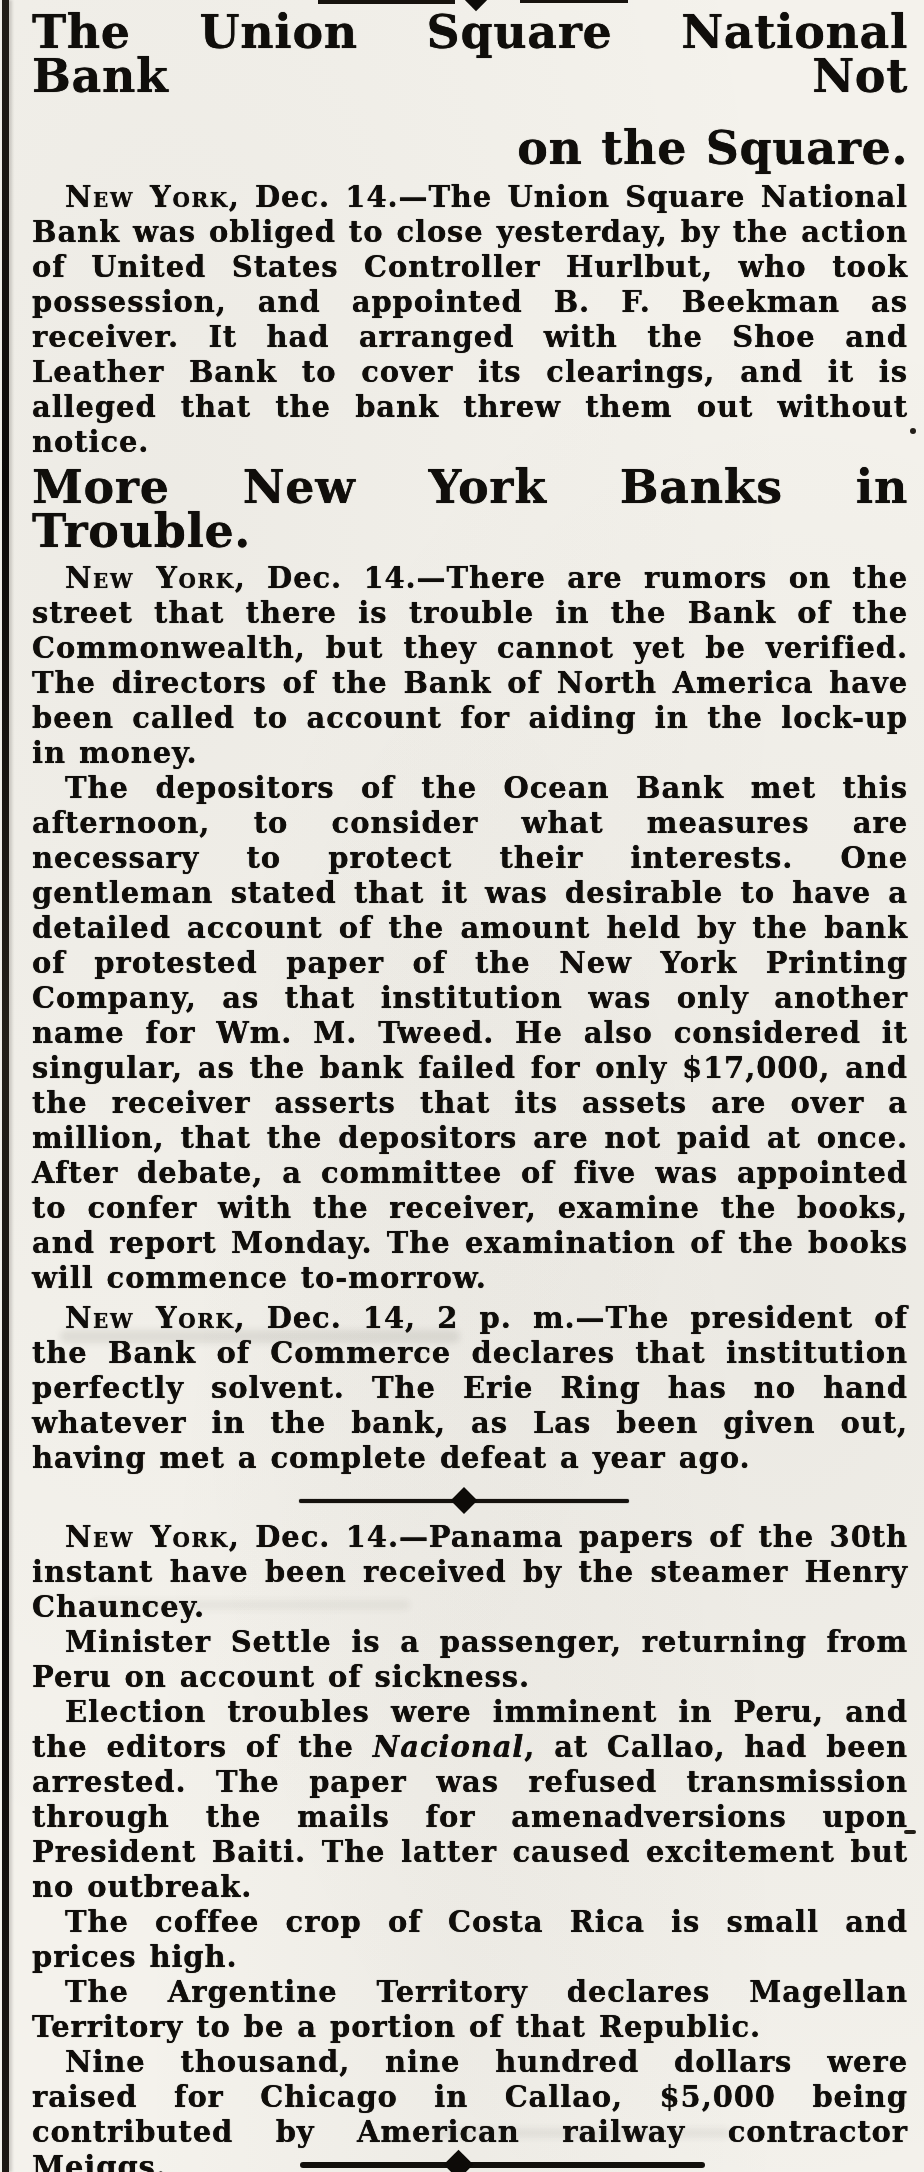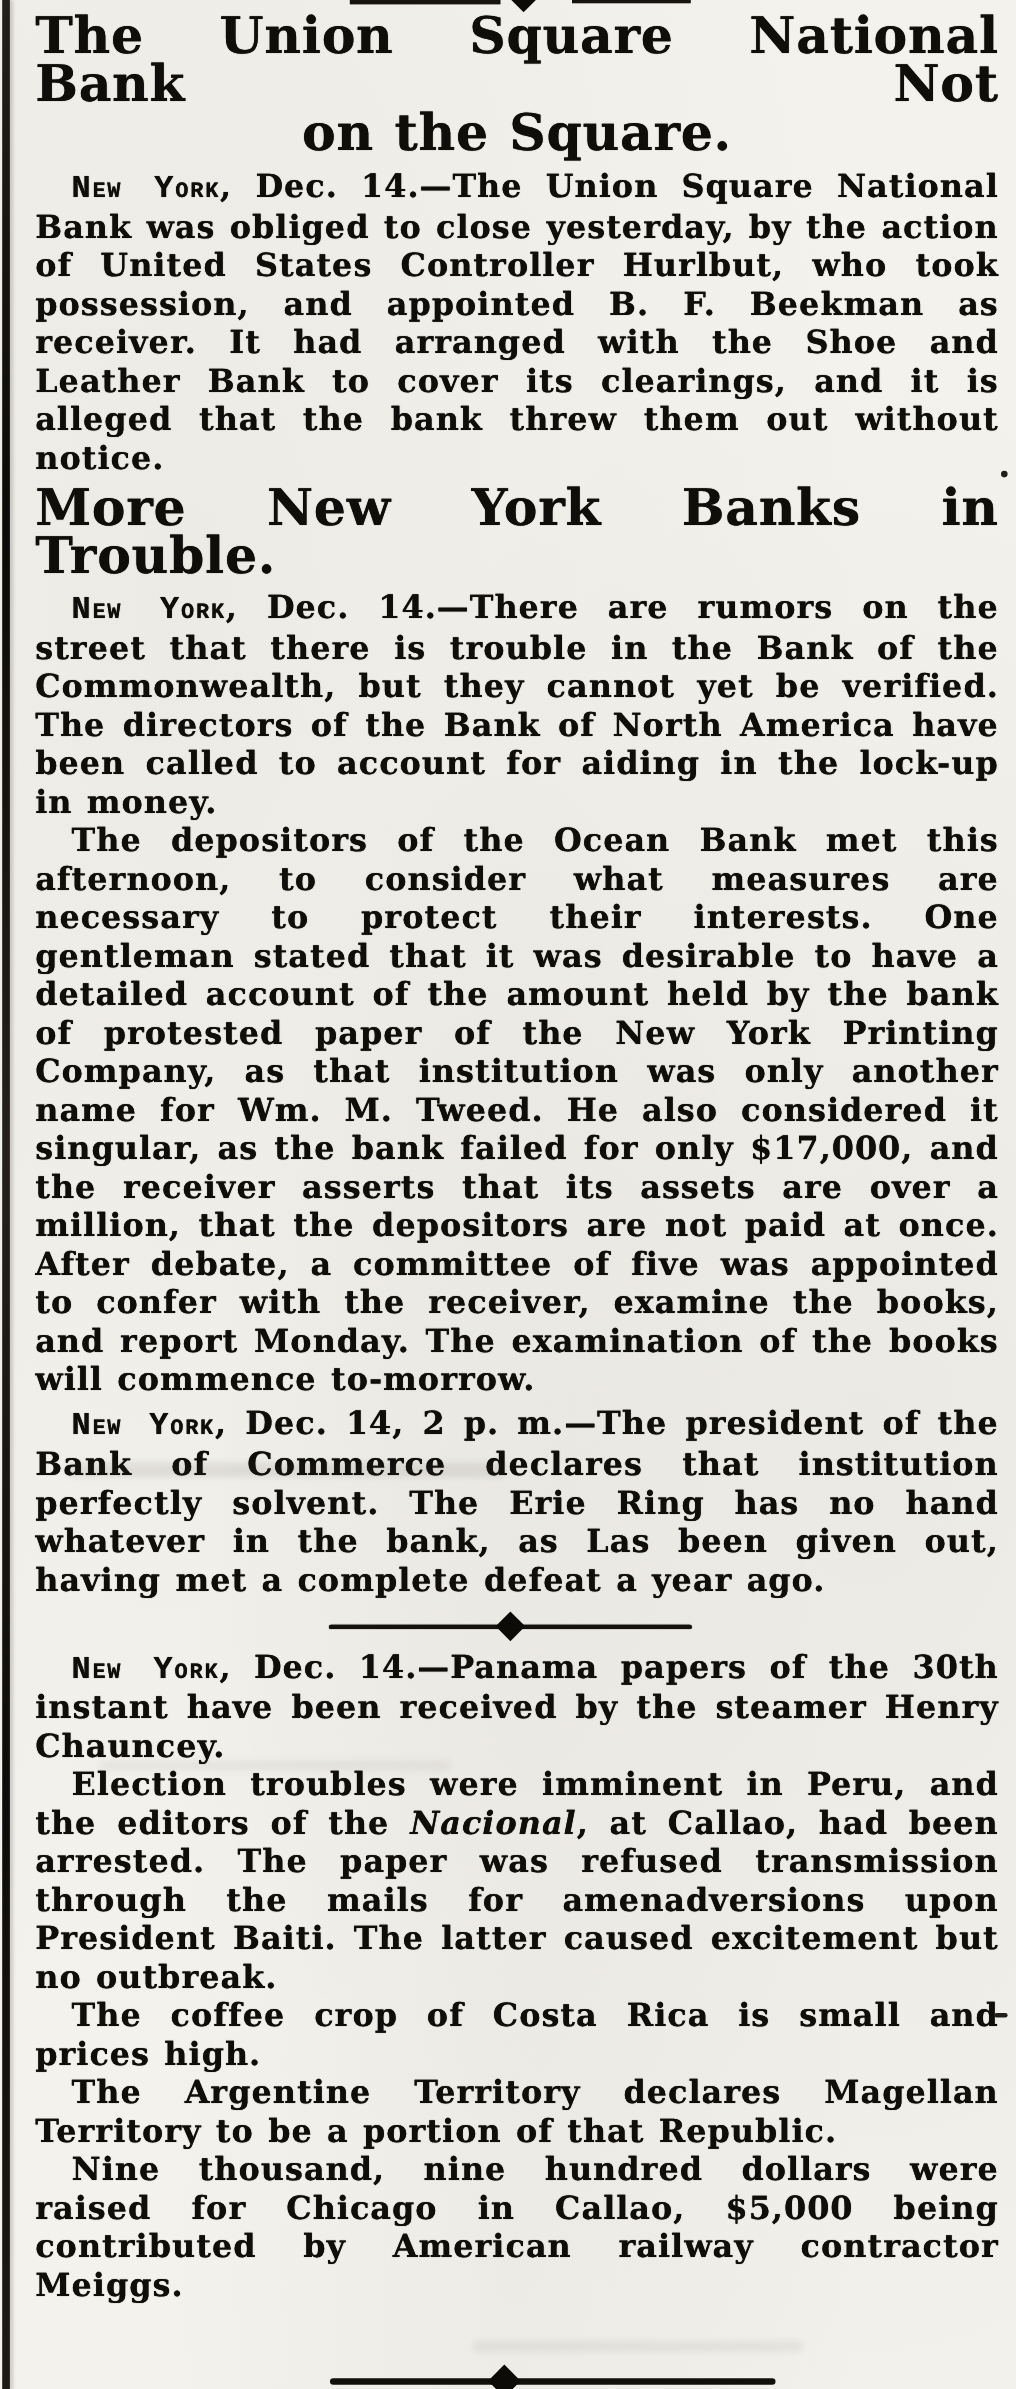--- a/index.html
+++ b/index.html
@@ -26,25 +26,25 @@
     position:absolute;left:32px;right:16px;top:2px;
     font-size:29px;line-height:35px;font-weight:bold;
     letter-spacing:0.9px;word-spacing:2px;
     text-align:justify;
     filter:blur(0.28px);
     text-shadow:0 0 0.7px currentColor;
   }
   .headline{font-size:46px;line-height:44px;font-weight:bold;letter-spacing:0.6px;}
   .hl-block{margin:8px 0 10px;}
   .hl-line.stretch{text-align:justify;text-align-last:justify;}
-  .hl-line.center{text-align:center;}
+  .hl-line.center{text-align:right;margin-top:28px;}
   h2.headline{margin:5px 0 8px;text-align:justify;text-align-last:justify;}
   .para{margin:0;text-indent:33px;}
   .para.gap-top{margin-top:5px;}
-  .dateline{font-variant:small-caps;letter-spacing:1.6px;font-family:Liberation Mono, monospace;}
+  .dateline{font-variant:small-caps;letter-spacing:1.6px;}
   .italic{font-style:italic;}
   
   .divider{position:relative;width:330px;height:26px;margin:12px auto 6px;transform:translateX(-6px);}
   .div-line{position:absolute;left:0;right:0;top:11px;height:4px;background:#15120e;border-radius:2px;box-shadow:0 0 1px #15120e;}
   .div-diamond{position:absolute;left:50%;top:3px;width:19px;height:19px;background:#0d0b08;transform:translateX(-50%) rotate(45deg);}
   
   .top-fragment{position:absolute;top:0;left:318px;width:312px;height:12px;}
   .tf-line-l{position:absolute;left:0;top:0;width:137px;height:4px;background:#17130e;}
   .tf-diamond{position:absolute;left:148px;top:-13px;width:20px;height:20px;background:#0d0b08;transform:rotate(45deg);}
   .tf-line-r{position:absolute;left:202px;top:0;width:108px;height:3px;background:#17130e;}
@@ -91,20 +91,21 @@
       <p class="para gap-top"><span class="dateline">New York</span><span>, Dec. 14, 2 p. m.—</span><span>The president of the Bank of Commerce declares that institution perfectly solvent. The Erie Ring has no hand whatever in the bank, as Las been given out, having met a complete defeat a year ago.</span></p>
     </article>
 
     <div class="divider">
       <span class="div-line"></span>
       <span class="div-diamond"></span>
     </div>
 
     <article>
       <p class="para"><span class="dateline">New York</span><span>, Dec. 14.—</span><span>Panama papers of the 30th instant have been received by the steamer Henry Chauncey.</span></p>
+      <p class="para"><span>Minister Settle is a passenger, returning from Peru on account of sickness.</span></p>
       <p class="para"><span>Election troubles were imminent in Peru, and the editors of the </span><span class="italic">Nacional</span><span>, at Callao, had been arrested. The paper was refused transmission through the mails for amenadversions upon President Baiti. The latter caused excitement but no outbreak.</span></p>
       <p class="para"><span>The coffee crop of Costa Rica is small and prices high.</span></p>
       <p class="para"><span>The Argentine Territory declares Magellan Territory to be a portion of that Republic.</span></p>
       <p class="para"><span>Nine thousand, nine hundred dollars were raised for Chicago in Callao, $5,000 being contributed by American railway contractor Meiggs.</span></p>
 
     </article>
 
   </main>
 
   <div class="smudge s1"></div>

